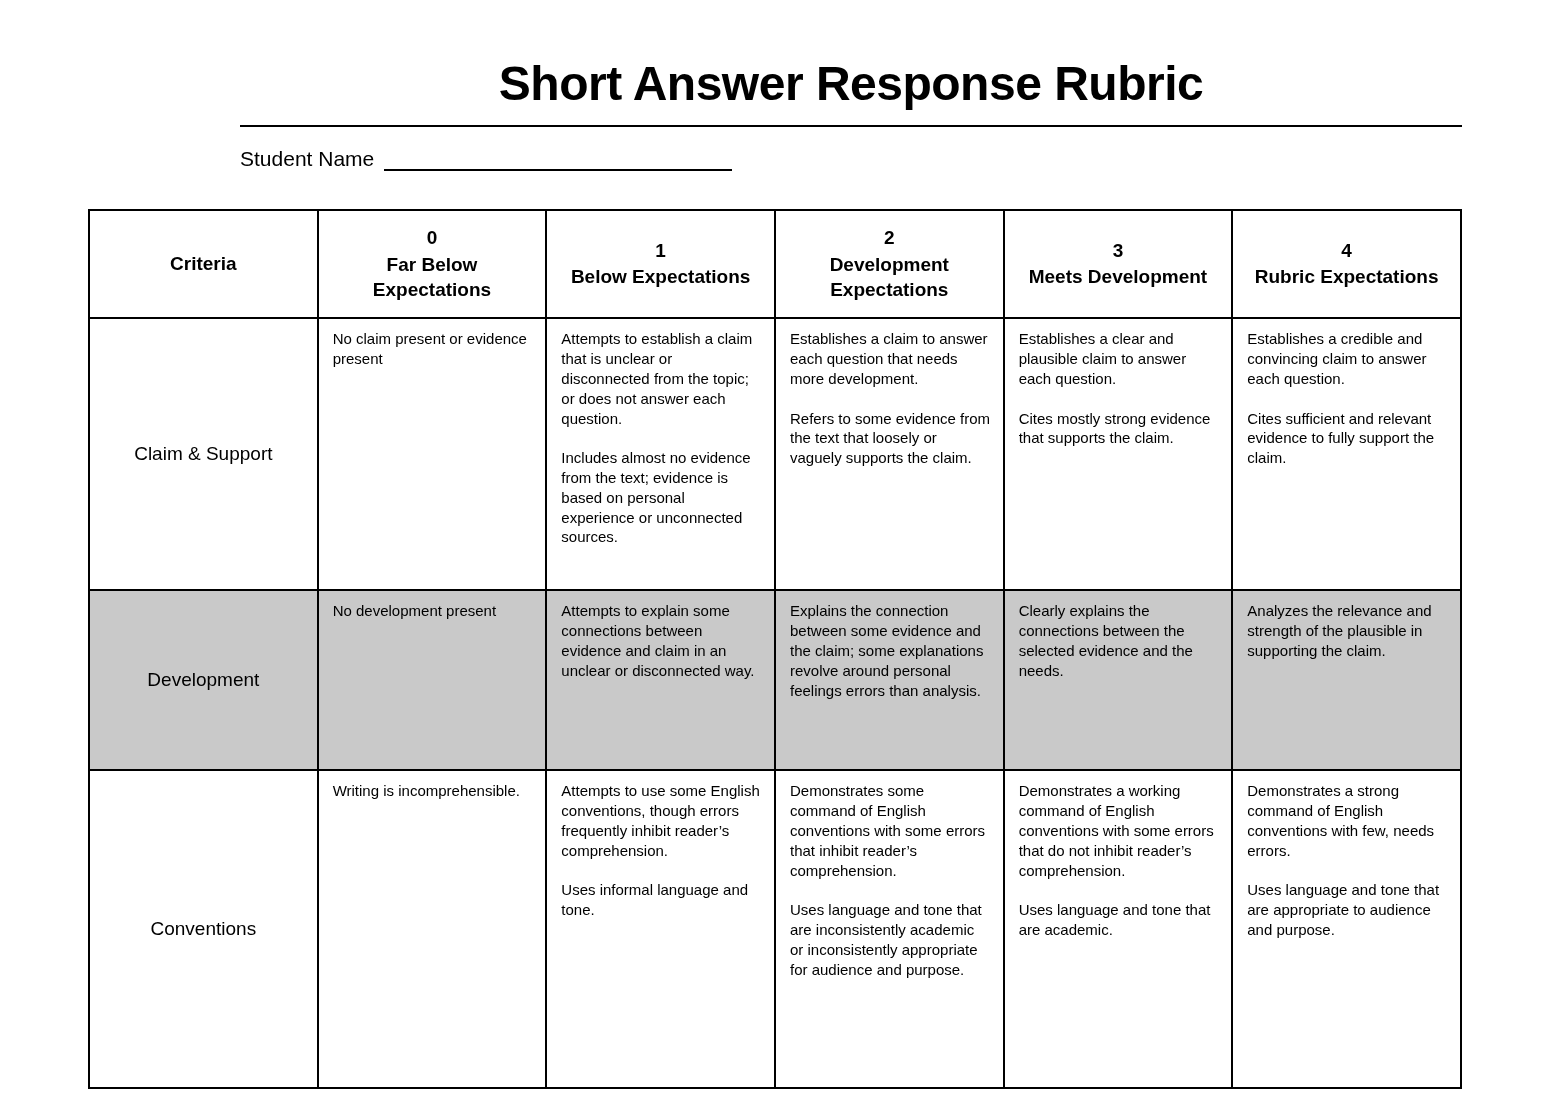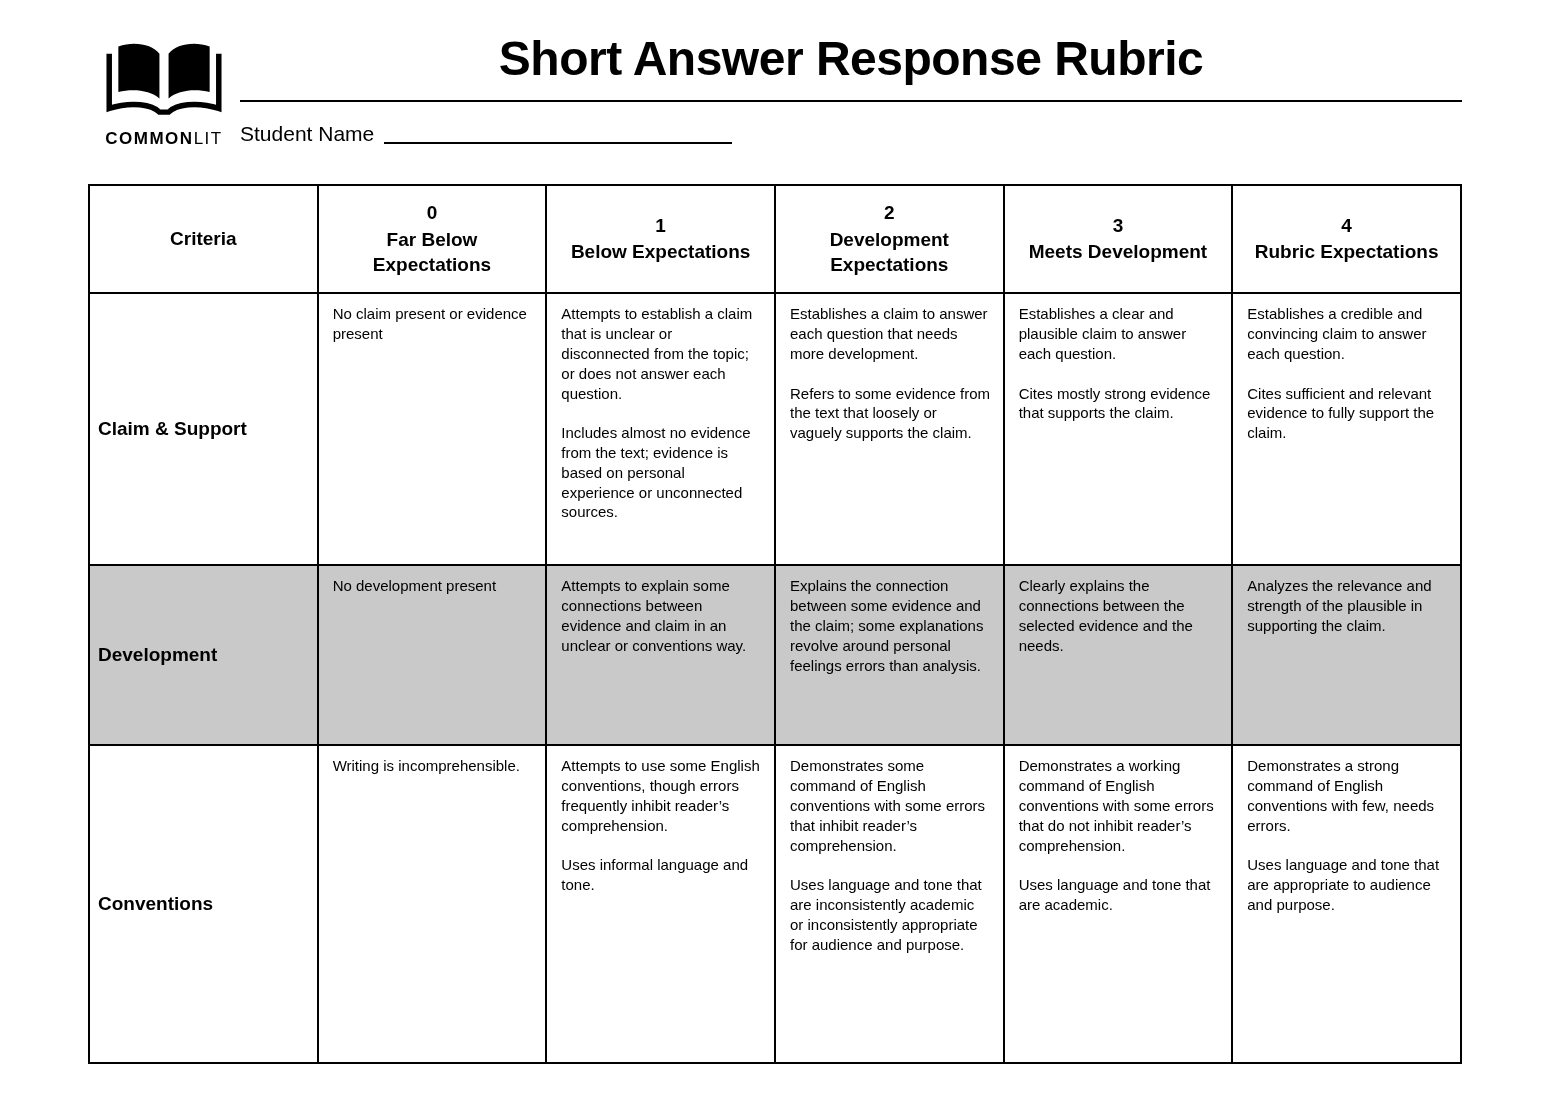--- a/index.html
+++ b/index.html
@@ -10,65 +10,57 @@
     color:#000; position:relative; overflow:hidden;
   }
   .page { width:1548px; height:1116px; position:relative; }
 
   
   .logo { position:absolute; left:96px; top:40px; width:136px; text-align:center; }
   .logo svg { display:block; margin:0 auto; }
   .logo-text { font-size:17px; letter-spacing:1.5px; margin-top:5px; white-space:nowrap; }
   .logo-text .bold { font-weight:700; }
 
-  .title-area { margin-left:240px; margin-right:86px; padding-top:34px; }
+  .title-area { margin-left:240px; margin-right:86px; padding-top:34px;margin-top:25px; }
   h1.title { text-align:center; font-size:48px; font-weight:700; letter-spacing:-0.5px; line-height:1.05; }
   .divider { border-bottom:2px solid #000; margin-top:16px; }
-  .student-line { margin-top:20px; font-size:21px; display:flex; align-items:flex-start; gap:10px; }
+  .student-line { margin-top:20px; font-size:21px; display:flex; align-items:flex-end; gap:10px; }
   .blank-line { display:inline-block; width:348px; border-bottom:2px solid #000; height:1.05em; }
 
   
   table.rubric {
     border-collapse:collapse; table-layout:fixed;
     margin:38px 86px 0 88px; width:1374px;
   }
   .rubric th, .rubric td { border:2px solid #000; }
   .rubric thead th {
     height:108px; text-align:center; vertical-align:middle;
     font-size:19px; font-weight:700; padding:6px 10px; line-height:1.3;
   }
   .rubric thead .score { margin-bottom:2px; }
   .rubric tbody th.crit {
-    text-align:left; vertical-align:middle;
-    font-size:19px; font-weight:700; padding:8px;
+    text-align:center; vertical-align:middle;
+    font-size:19px; font-weight:400; padding:8px;
   }
   .rubric tbody td {
     vertical-align:top; text-align:left;
     font-size:15px; line-height:1.32;
     padding:10px 12px 10px 14px;
     white-space:pre-line;
   }
   tr.row-claim { height:272px; }
   tr.row-dev   { height:180px; }
   tr.row-conv  { height:318px; }
   tr.shaded th, tr.shaded td { background:var(--shaded, #c9c9c9); }
 </style>
 </head>
 <body>
 
 <div class="page">
 
-  <div class="logo">
-    <svg viewBox="0 0 130 92" width="122" height="84" aria-hidden="true">
-      <path d="M15 7 C33 1 52 5 60 15 L60 64 C50 55 31 53 15 57 Z" fill="#000"></path>
-      <path d="M115 7 C97 1 78 5 70 15 L70 64 C80 55 99 53 115 57 Z" fill="#000"></path>
-      <path d="M5 15 L5 75 C30 67 52 71 60 79 L70 79 C78 71 100 67 125 75 L125 15" fill="none" stroke="#000" stroke-width="6"></path>
-    </svg>
-    <div class="logo-text"><span class="bold">COMMON</span><span>LIT</span></div>
-  </div>
 
   <div class="title-area">
     <h1 class="title">Short Answer Response Rubric</h1>
     <div class="divider"></div>
     <div class="student-line">
       <span>Student Name</span>
       <span class="blank-line"></span>
     </div>
   </div>
 
@@ -111,21 +103,21 @@
         <td>Establishes a clear and plausible claim to answer each question.
 
 Cites mostly strong evidence that supports the claim.</td>
         <td>Establishes a credible and convincing claim to answer each question.
 
 Cites sufficient and relevant evidence to fully support the claim.</td>
       </tr>
       <tr class="row-dev shaded">
         <th class="crit">Development</th>
         <td>No development present</td>
-        <td>Attempts to explain some connections between evidence and claim in an unclear or conventions way.</td>
+        <td>Attempts to explain some connections between evidence and claim in an unclear or disconnected way.</td>
         <td>Explains the connection between some evidence and the claim; some explanations revolve around personal feelings errors than analysis.</td>
         <td>Clearly explains the connections between the selected evidence and the needs.</td>
         <td>Analyzes the relevance and strength of the plausible in supporting the claim.</td>
       </tr>
       <tr class="row-conv">
         <th class="crit">Conventions</th>
         <td>Writing is incomprehensible.</td>
         <td>Attempts to use some English conventions, though errors frequently inhibit reader’s comprehension.
 
 Uses informal language and tone.</td>

